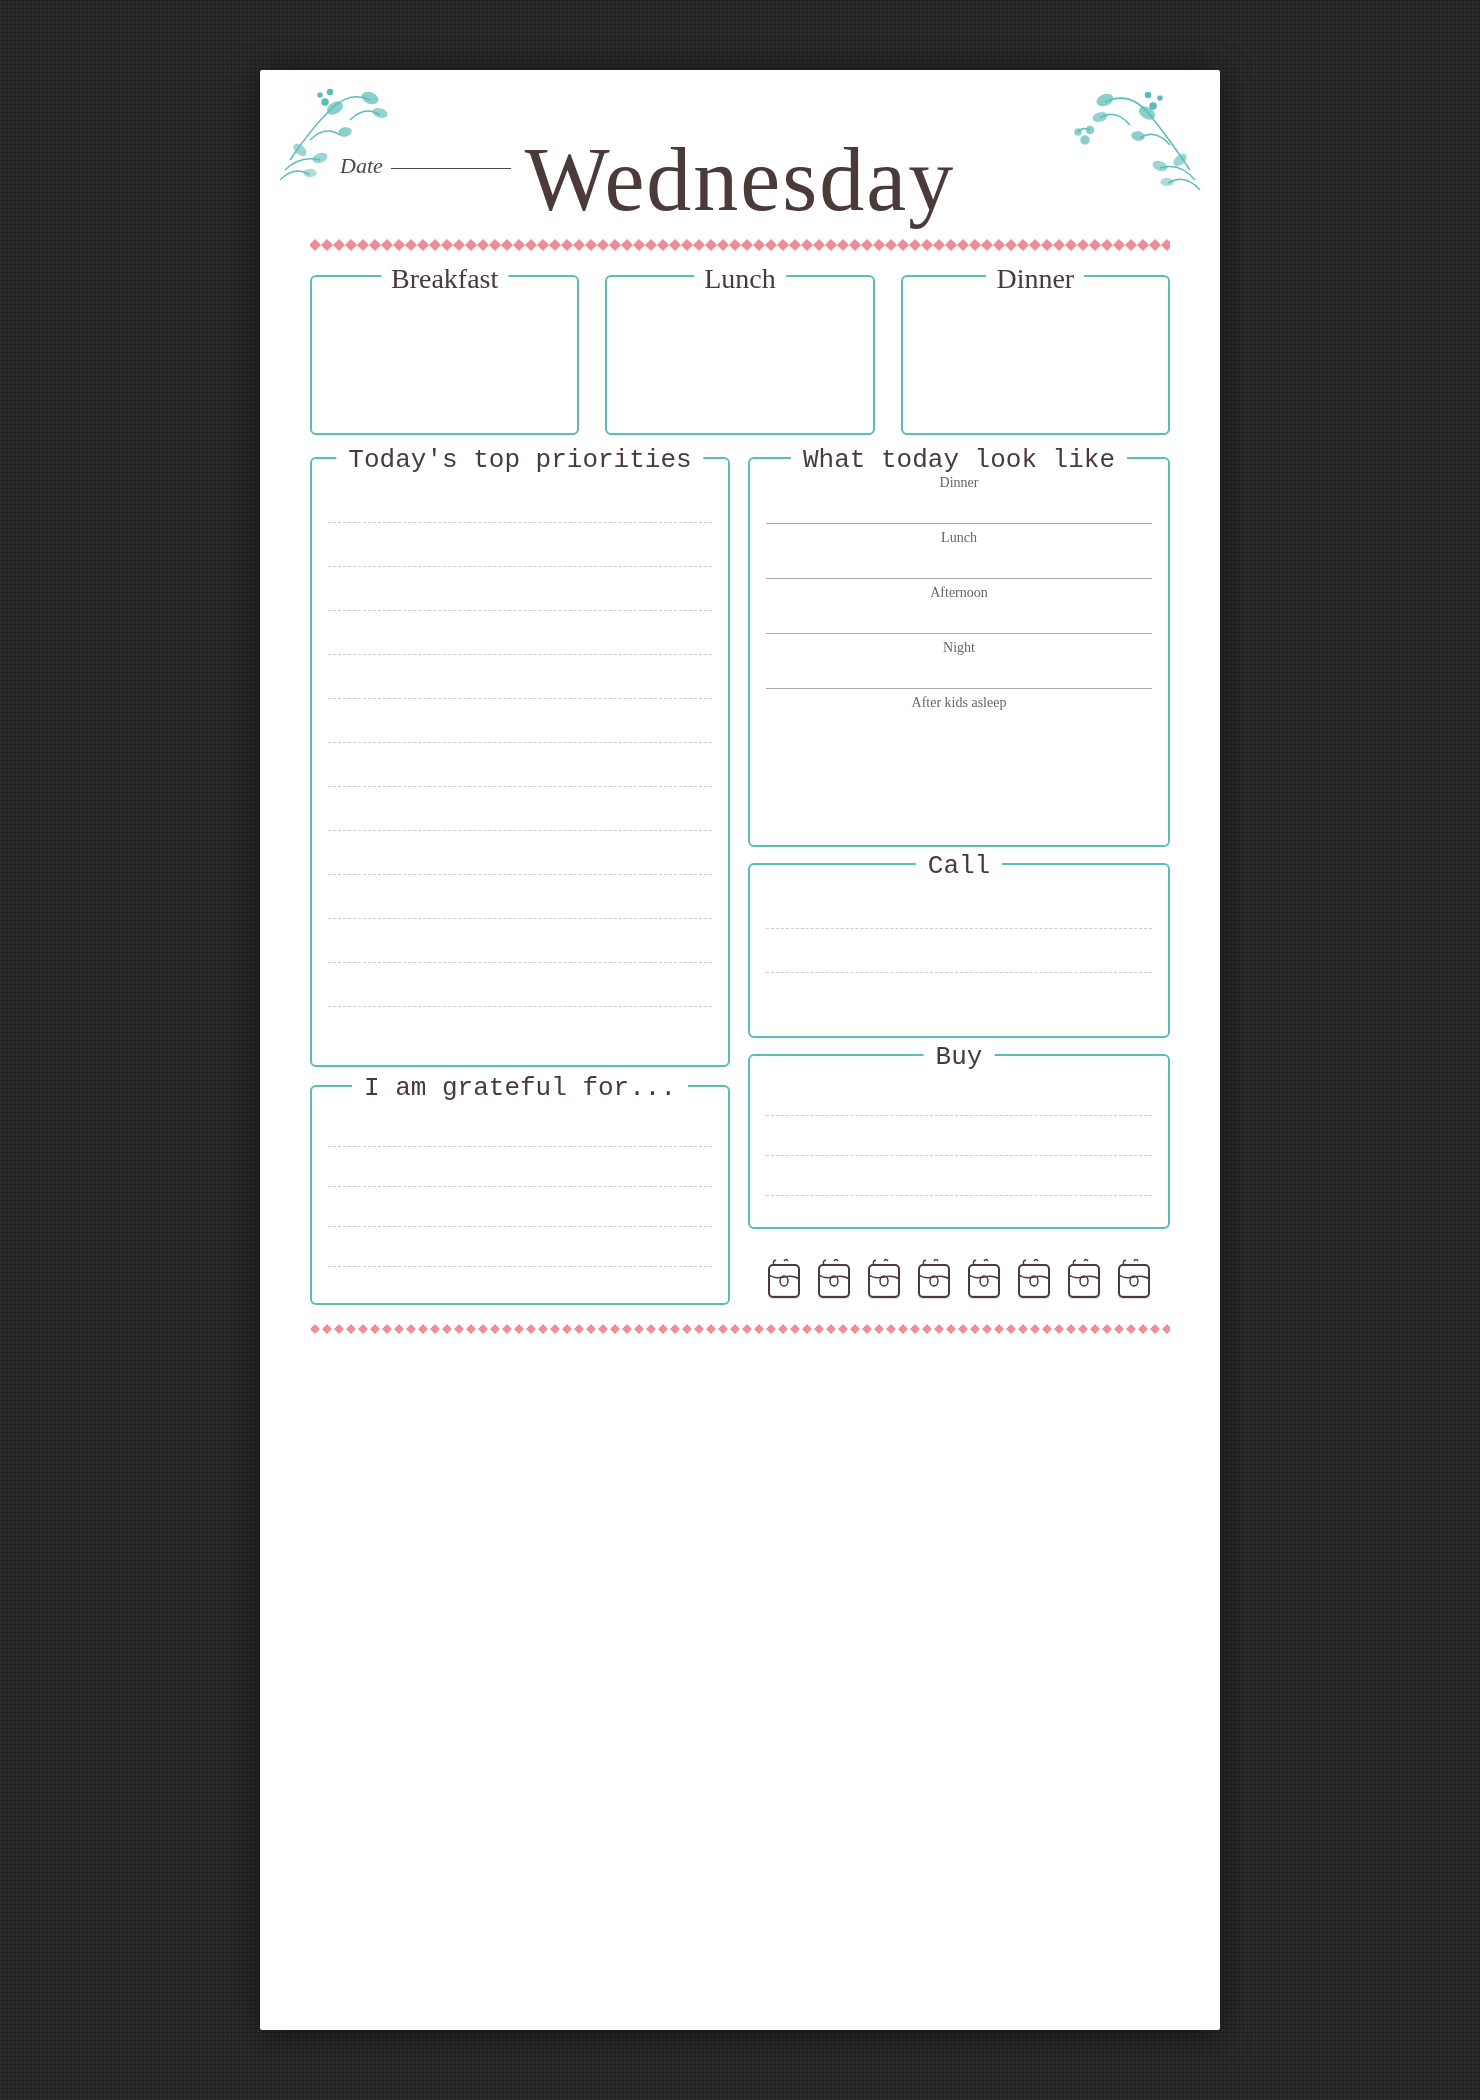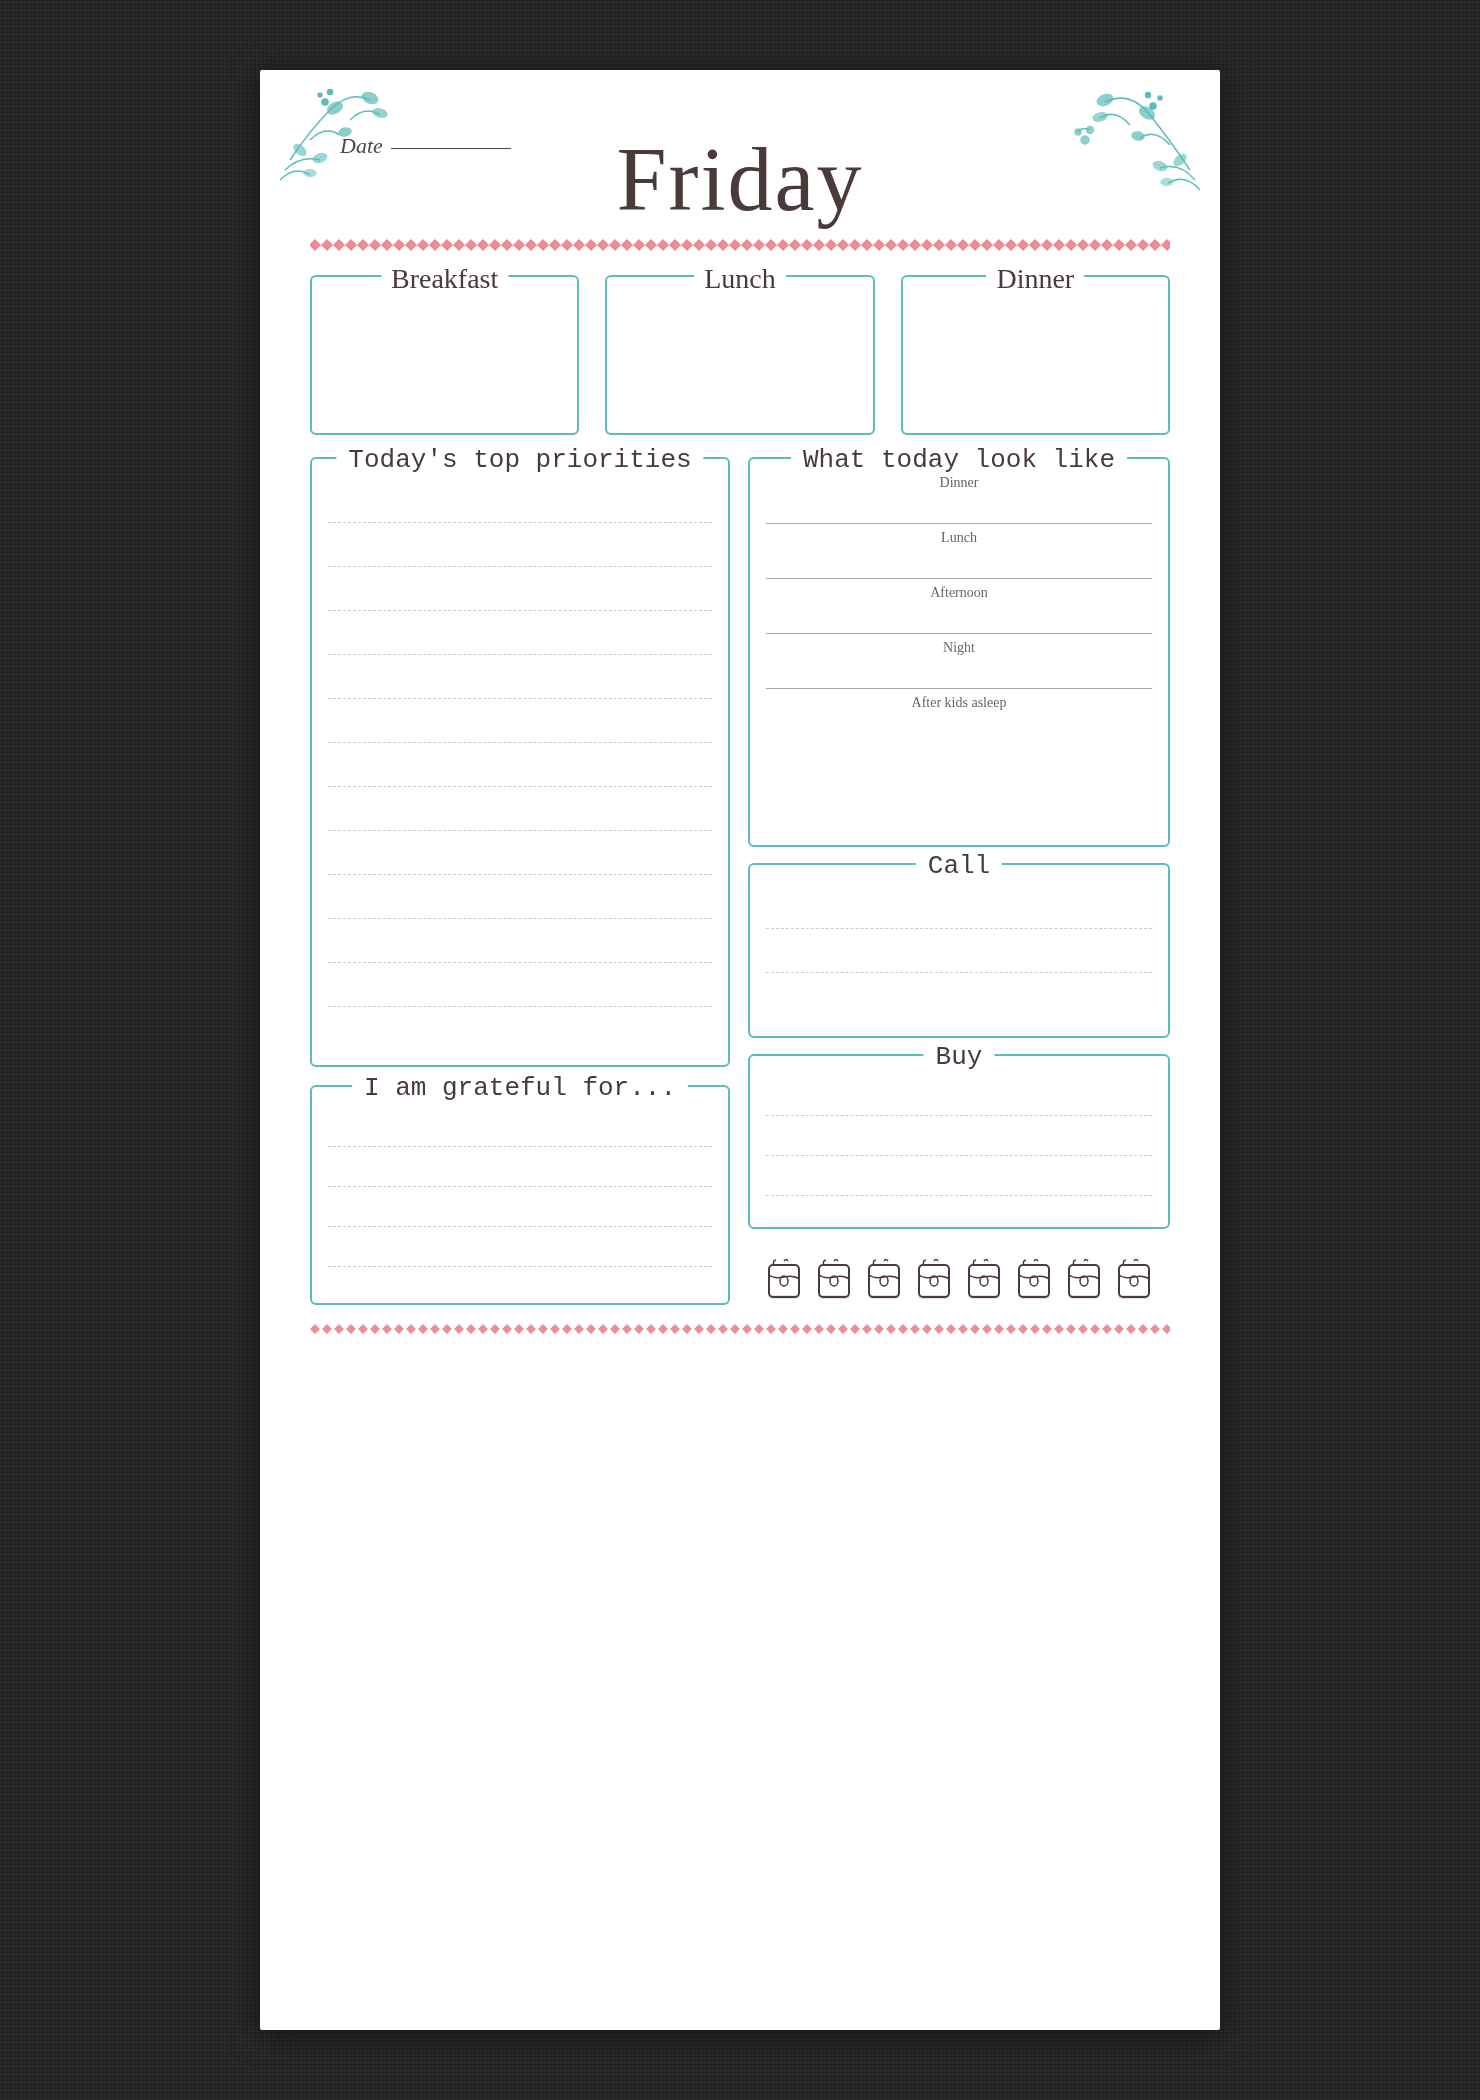--- a/index.html
+++ b/index.html
@@ -62,21 +62,21 @@
     .header {
       display: flex;
       flex-direction: column;
       align-items: center;
       margin-top: 10px;
       margin-bottom: 10px;
     }
 
     .date-line {
       position: absolute;
-      top: 63px;
+      top: 83px;
       left: 80px;
       display: flex;
       align-items: center;
       gap: 8px;
     }
     .date-label {
       font-family: 'Palatino Linotype', Palatino, serif;
       font-style: italic;
       font-size: 22px;
       color: #4a4a4a;
@@ -345,21 +345,21 @@
       </g>
     </svg>
   </div>
 
   <div class="date-line">
     <span class="date-label">Date</span>
     <div class="date-underline"></div>
   </div>
 
   <div class="header">
-    <div class="title">Friday</div>
+    <div class="title">Wednesday</div>
   </div>
 
   <div class="pink-divider">
     <svg width="100%" height="20" viewBox="0 0 860 20" preserveAspectRatio="none" xmlns="http://www.w3.org/2000/svg">
 
       <g fill="none" stroke="#e8707a" stroke-width="1.5">
 
         <path d="M0,10 L5,5 L10,10 L5,15 Z M12,10 L17,5 L22,10 L17,15 Z M24,10 L29,5 L34,10 L29,15 Z M36,10 L41,5 L46,10 L41,15 Z M48,10 L53,5 L58,10 L53,15 Z M60,10 L65,5 L70,10 L65,15 Z M72,10 L77,5 L82,10 L77,15 Z M84,10 L89,5 L94,10 L89,15 Z M96,10 L101,5 L106,10 L101,15 Z M108,10 L113,5 L118,10 L113,15 Z M120,10 L125,5 L130,10 L125,15 Z M132,10 L137,5 L142,10 L137,15 Z M144,10 L149,5 L154,10 L149,15 Z M156,10 L161,5 L166,10 L161,15 Z M168,10 L173,5 L178,10 L173,15 Z M180,10 L185,5 L190,10 L185,15 Z M192,10 L197,5 L202,10 L197,15 Z M204,10 L209,5 L214,10 L209,15 Z M216,10 L221,5 L226,10 L221,15 Z M228,10 L233,5 L238,10 L233,15 Z M240,10 L245,5 L250,10 L245,15 Z M252,10 L257,5 L262,10 L257,15 Z M264,10 L269,5 L274,10 L269,15 Z M276,10 L281,5 L286,10 L281,15 Z M288,10 L293,5 L298,10 L293,15 Z M300,10 L305,5 L310,10 L305,15 Z M312,10 L317,5 L322,10 L317,15 Z M324,10 L329,5 L334,10 L329,15 Z M336,10 L341,5 L346,10 L341,15 Z M348,10 L353,5 L358,10 L353,15 Z M360,10 L365,5 L370,10 L365,15 Z M372,10 L377,5 L382,10 L377,15 Z M384,10 L389,5 L394,10 L389,15 Z M396,10 L401,5 L406,10 L401,15 Z M408,10 L413,5 L418,10 L413,15 Z M420,10 L425,5 L430,10 L425,15 Z M432,10 L437,5 L442,10 L437,15 Z M444,10 L449,5 L454,10 L449,15 Z M456,10 L461,5 L466,10 L461,15 Z M468,10 L473,5 L478,10 L473,15 Z M480,10 L485,5 L490,10 L485,15 Z M492,10 L497,5 L502,10 L497,15 Z M504,10 L509,5 L514,10 L509,15 Z M516,10 L521,5 L526,10 L521,15 Z M528,10 L533,5 L538,10 L533,15 Z M540,10 L545,5 L550,10 L545,15 Z M552,10 L557,5 L562,10 L557,15 Z M564,10 L569,5 L574,10 L569,15 Z M576,10 L581,5 L586,10 L581,15 Z M588,10 L593,5 L598,10 L593,15 Z M600,10 L605,5 L610,10 L605,15 Z M612,10 L617,5 L622,10 L617,15 Z M624,10 L629,5 L634,10 L629,15 Z M636,10 L641,5 L646,10 L641,15 Z M648,10 L653,5 L658,10 L653,15 Z M660,10 L665,5 L670,10 L665,15 Z M672,10 L677,5 L682,10 L677,15 Z M684,10 L689,5 L694,10 L689,15 Z M696,10 L701,5 L706,10 L701,15 Z M708,10 L713,5 L718,10 L713,15 Z M720,10 L725,5 L730,10 L725,15 Z M732,10 L737,5 L742,10 L737,15 Z M744,10 L749,5 L754,10 L749,15 Z M756,10 L761,5 L766,10 L761,15 Z M768,10 L773,5 L778,10 L773,15 Z M780,10 L785,5 L790,10 L785,15 Z M792,10 L797,5 L802,10 L797,15 Z M804,10 L809,5 L814,10 L809,15 Z M816,10 L821,5 L826,10 L821,15 Z M828,10 L833,5 L838,10 L833,15 Z M840,10 L845,5 L850,10 L845,15 Z M852,10 L857,5 L862,10 L857,15 Z" fill="#e8707a" opacity="0.8"></path>
       </g>
     </svg>

